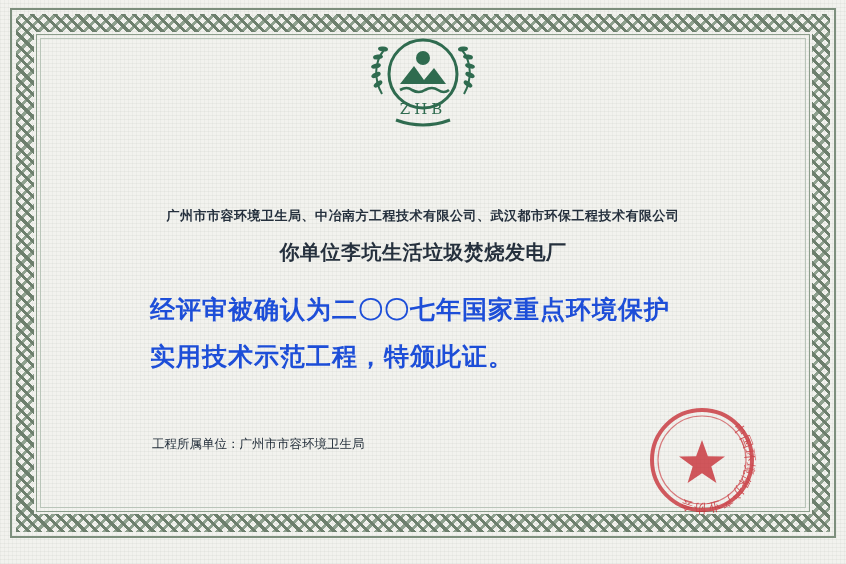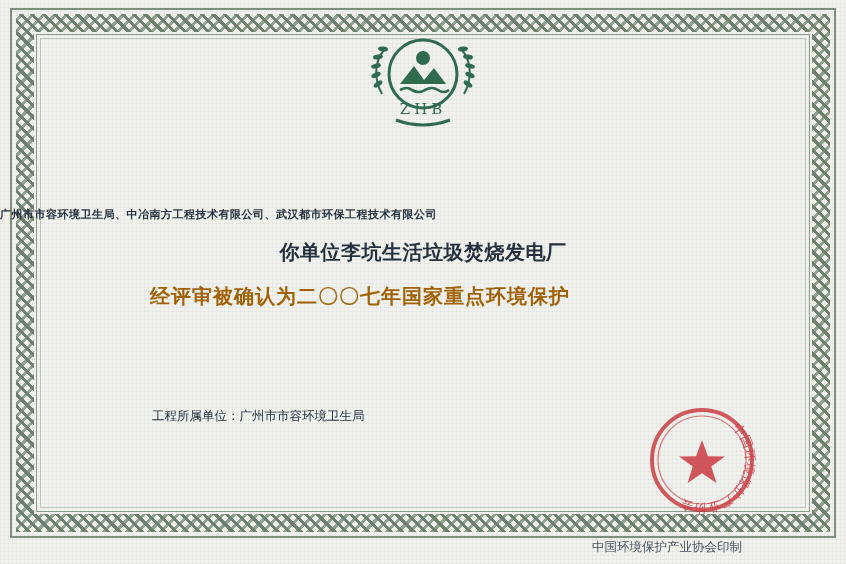--- a/index.html
+++ b/index.html
@@ -82,59 +82,60 @@
     letter-spacing: 64px;
     text-indent: 64px;
     color: #2e3b4a;
     font-weight: 700;
     line-height: 1;
   }
   .line-org {
     position: absolute;
     top: 207px;
     left: 0; right: 0;
-    text-align: left;
+    text-align: center;
     font-family: "DejaVu Serif", serif;
-    font-size: 11px;
+    font-size: 13px;
     color: #25303d;
     letter-spacing: 0.5px;
     font-weight: 700;
   }
   .line-unit {
     position: absolute;
     top: 239px;
     left: 0; right: 0;
     text-align: center;
     font-family: Liberation Sans, sans-serif;
     font-size: 20px;
     color: #25303d;
     letter-spacing: 0.5px;
     font-weight: 700;
   }
   .body-line {
     position: absolute;
     left: 150px;
     font-family: "DejaVu Serif", serif;
-    font-size: 20px;
-    color: #a16207;
+    font-size: 25px;
+    color: #1d4ed8;
     letter-spacing: 1px;
     font-weight: 700;
+    margin-top: 10px;
   }
   .body-line.l1 { top: 283px; }
   .body-line.l2 { top: 330px; }
   
   .details {
     position: absolute;
     left: 152px;
     top: 408px;
     font-family: "DejaVu Sans", sans-serif;
     font-size: 12.5px;
     color: #1e2a36;
   }
-  .details .row { margin-bottom: 14px; white-space: nowrap; }
+  .details .row { margin-bottom: 14px; white-space: nowrap; margin-top: 28px; }
   .details .row:last-child { margin-bottom: 0; }
   .details .gap { display: inline-block; width: 28px; }
   .date-line {
     position: absolute;
     right: 118px;
     top: 474px;
     font-family: "DejaVu Sans", sans-serif;
     font-size: 13px;
     color: #1e2a36;
     letter-spacing: 3px;
@@ -200,20 +201,21 @@
 
       <path d="M34 98 q27 10 54 0" stroke="#2f6b4f" stroke-width="3" fill="none"></path>
     </svg>
   </div>
 
 
   <div class="line-org">广州市市容环境卫生局、中冶南方工程技术有限公司、武汉都市环保工程技术有限公司</div>
   <div class="line-unit">你单位李坑生活垃圾焚烧发电厂</div>
 
   <div class="body-line l1">经评审被确认为二〇〇七年国家重点环境保护</div>
+  <div class="body-line l2">实用技术示范工程，特颁此证。</div>
 
   <div class="details">
     <div class="row">
       <span>工程所属单位：</span><span>广州市市容环境卫生局</span>
     </div>
   </div>
 
   <div class="seal">
     <svg viewBox="0 0 120 120" width="120" height="120" aria-hidden="true">
       <defs>
@@ -223,15 +225,14 @@
       <circle cx="60" cy="60" r="44" fill="none" stroke="#c4242b" stroke-width="1.2" opacity="0.7"></circle>
 
       <polygon fill="#c4242b" opacity="0.92" points="60,40 65.9,56.2 83,56.4 69.3,66.6 74.4,83 60,73.2 45.6,83 50.7,66.6 37,56.4 54.1,56.2"></polygon>
       <text font-family="DejaVu Serif, serif" font-size="12.5" fill="#c4242b" opacity="0.95">
         <textPath href="#sealArc" startOffset="12%">中国环境保护产业协会</textPath>
       </text>
     </svg>
   </div>
 
 
-  <div class="footer-print">中国环境保护产业协会印制</div>
 
 </div>
 
 </body></html>

